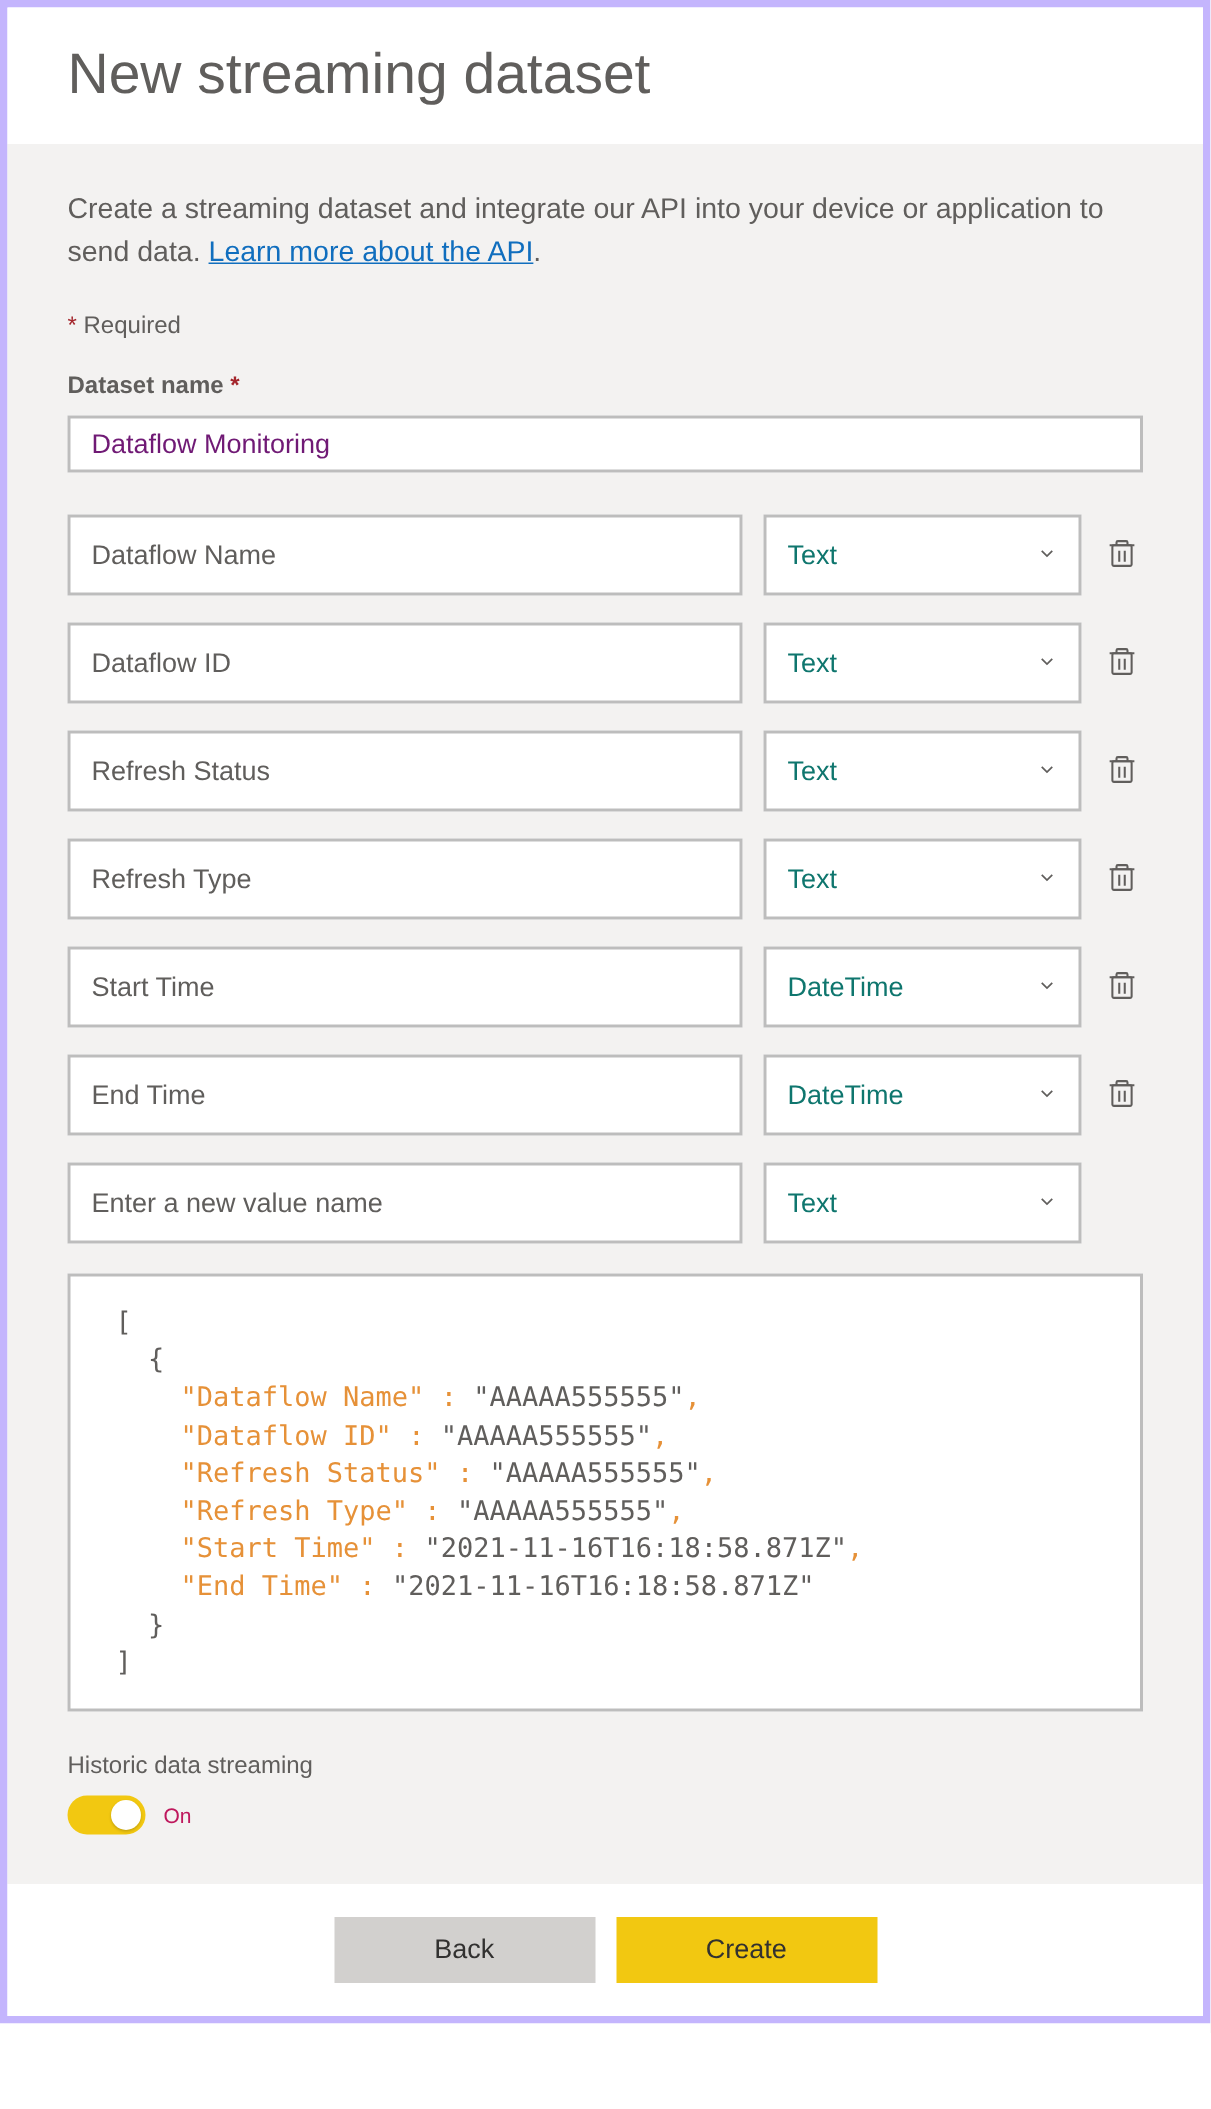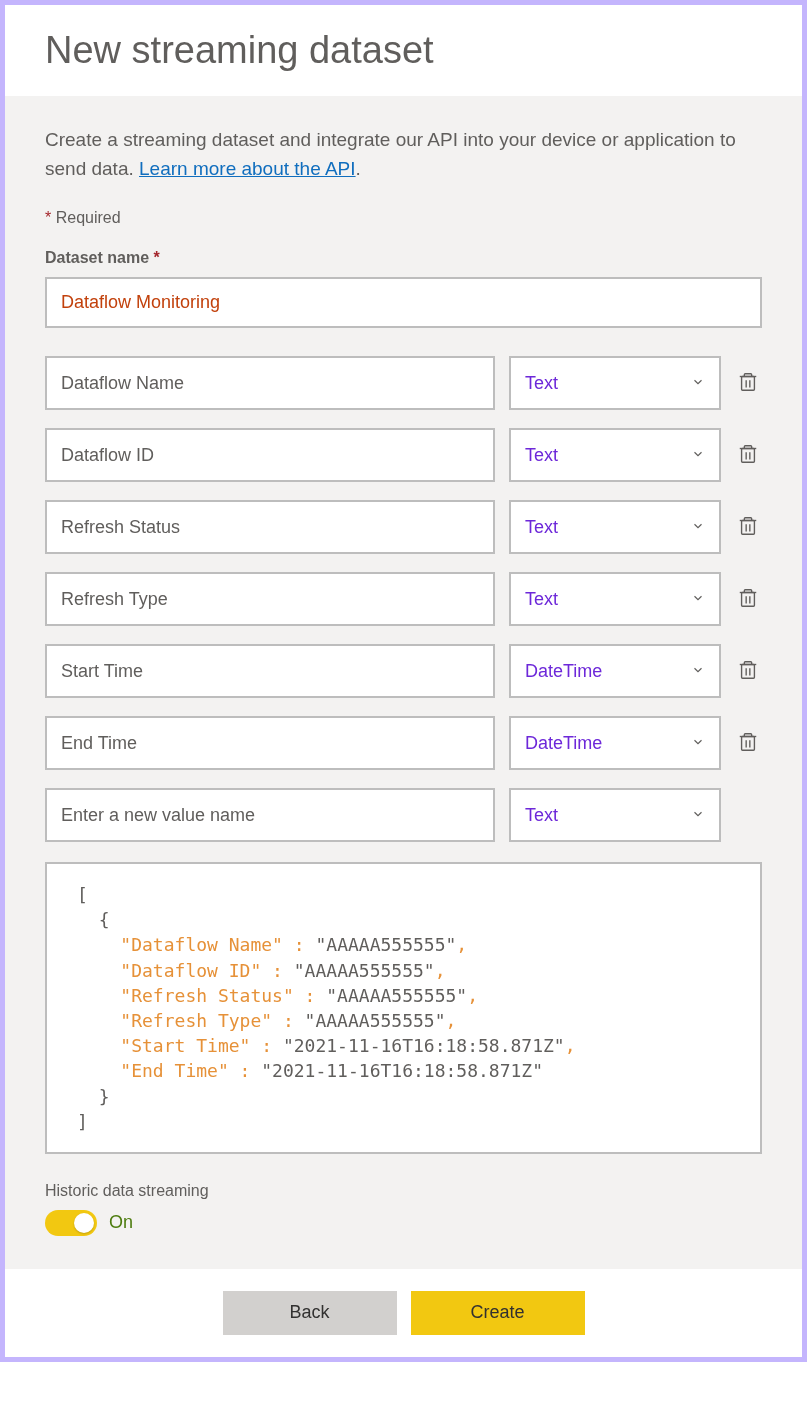--- a/index.html
+++ b/index.html
@@ -47,26 +47,26 @@
   }
   .field-label {
     font-size: 16px;
     color: #605e5c;
     font-weight: 600;
     margin-bottom: 10px;
     display: block;
   }
   .text-input {
     width: 100%;
-    height: 51px;
+    height: 38px;
     border: 2px solid #bdbdbd;
     background: #fff;
     font-size: 18px;
     padding: 0 14px;
-    color: #c2410c;
+    color: #701a75;
     outline: none;
   }
   .text-input::placeholder { color: #605e5c; }
   .group { margin-bottom: 28px; }
 
   .stream-rows { display: flex; flex-direction: column; gap: 18px; margin-bottom: 20px; }
   .stream-row {
     display: flex;
     align-items: center;
     gap: 14px;
@@ -82,21 +82,21 @@
     outline: none;
   }
   .value-name-input::placeholder { color: #605e5c; }
   .type-select {
     flex: 0 0 212px;
     height: 54px;
     border: 2px solid #bdbdbd;
     background: #fff;
     font-size: 18px;
     padding: 0 14px;
-    color: #6d28d9;
+    color: #0f766e;
     display: flex;
     align-items: center;
     justify-content: space-between;
     cursor: pointer;
   }
   .type-select .chev {
     width: 14px; height: 14px;
   }
   .delete-btn {
     width: 26px; height: 26px;
@@ -140,22 +140,22 @@
   }
   .toggle .knob {
     position: absolute;
     width: 20px; height: 20px;
     background: #fff;
     border-radius: 50%;
     top: 3px; right: 3px;
     box-shadow: 0 1px 2px rgba(0,0,0,0.2);
   }
   .toggle-state {
-    font-size: 18px;
-    color: #4d7c0f;
+    font-size: 14px;
+    color: #be185d;
   }
 
   .footer {
     background: #fff;
     padding: 22px 40px;
     display: flex;
     justify-content: center;
     gap: 14px;
   }
   .btn {

